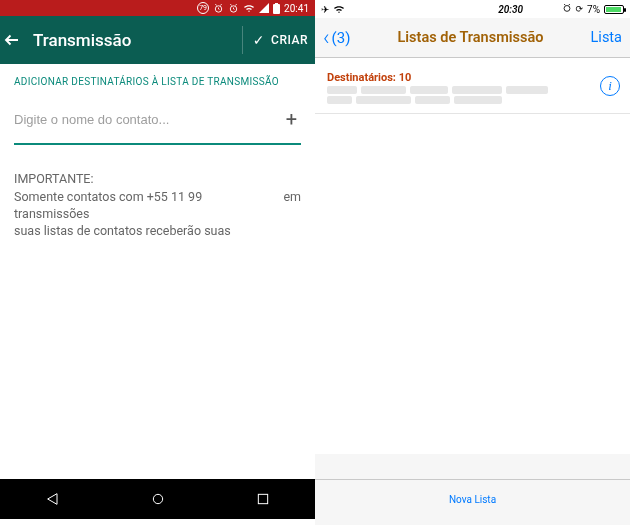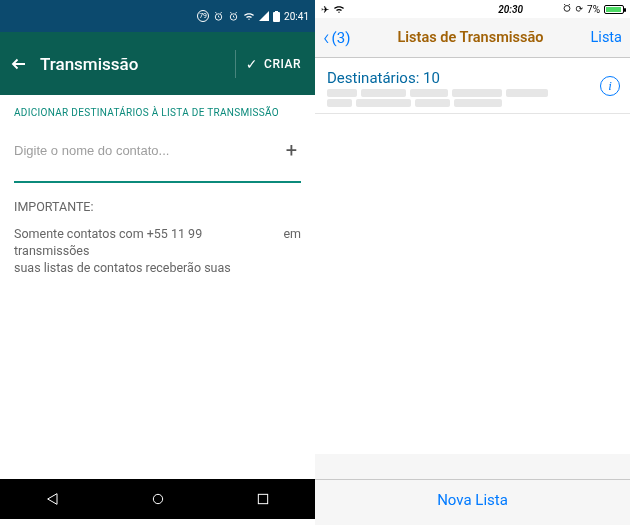--- a/index.html
+++ b/index.html
@@ -10,67 +10,67 @@
     font-family: -apple-system, Roboto, "Helvetica Neue", Arial, sans-serif;
     overflow: hidden;
     background: #fff;
   }
   .panel { height: 525px; position: relative; }
   .left { width: 315px; background: #fff; }
   .right { width: 315px; background: #f6f6f6; }
 
   
   .and-statusbar {
-    height: 32px;
-    background: #0c4a6e;
+    height: 16px;
+    background: #b91c1c;
     color: #fff;
     display: flex;
     justify-content: flex-end;
     align-items: center;
     font-size: 10px;
     padding: 0 6px;
     gap: 4px;
   }
   .and-statusbar span { display: inline-flex; align-items: center; }
   .and-appbar {
-    height: 63px;
+    height: 48px;
     background: #0b5d52;
     color: #fff;
     display: flex;
     align-items: center;
-    padding: 0 8px;
+    padding: 0 1px;
   }
   .and-back { width: 22px; display: flex; justify-content: center; font-size: 20px; }
   .and-title { flex: 1; font-size: 17px; font-weight: 500; padding-left: 10px; }
   .and-divider { width: 1px; height: 28px; background: rgba(255,255,255,0.25); margin: 0 4px; }
   .and-action { display: flex; align-items: center; gap: 6px; font-size: 12px; font-weight: 500; padding: 0 6px; letter-spacing: 0.5px; }
   .and-check { font-size: 14px; }
 
   .and-body { padding: 12px 14px 0 14px; color: #666; font-size: 12px; }
   .section-label { font-size: 10px; color: #0b8a7b; letter-spacing: 0.3px; margin-bottom: 20px; text-transform: uppercase; }
   .input-row {
     display: flex;
     align-items: center;
     border-bottom: 2px solid #0b8a7b;
-    padding-bottom: 19px;
-    margin-bottom: 16px;
+    padding-bottom: 12px;
+    margin-bottom: 26px;
   }
   .contact-input {
     flex: 1;
     border: none;
     font-size: 13px;
     color: #333;
     outline: none;
     background: transparent;
   }
   .contact-input::placeholder { color: #9e9e9e; }
   .plus-btn { font-size: 20px; color: #555; font-weight: 400; padding: 0 4px; }
 
   .important-block { font-size: 12.5px; color: #666; line-height: 1.35; }
-  .important-block .hdr { margin-bottom: 10px; }
+  .important-block .hdr { margin-bottom: 1px; }
   .important-block .em { float: right; text-align: right; }
 
   .and-navbar {
     position: absolute;
     bottom: 6px;
     left: 0;
     width: 100%;
     height: 40px;
     background: #000;
     display: flex;
@@ -112,21 +112,21 @@
   .recip-row {
     height: 56px;
     padding: 8px 12px 4px 12px;
     border-bottom: 1px solid #e4e4e4;
     display:flex;
     flex-direction:column;
     justify-content:center;
     position:relative;
     background:#fff;
   }
-  .recip-label { font-size: 15px; font-weight:400; color:#0369a1; }
+  .recip-label { font-size: 11px; font-weight:700; color:#c2410c; }
   .recip-sub { display:flex; gap:4px; margin-top:2px; }
   .blur-strip {
     height: 8px;
     background: #e6e6e6;
     border-radius: 2px;
   }
   .info-btn {
     position:absolute; right:10px; top:50%; transform:translateY(-50%);
     width:20px; height:20px; border:1.5px solid #007aff; border-radius:50%;
     color:#007aff; font-family: Georgia, serif; font-style:italic;
@@ -137,21 +137,21 @@
   .ios-toolbar {
     position:absolute;
     bottom:6px; left:0; width:100%;
     height:40px;
     background:#f6f6f6;
     border-top:1px solid #c9c9c9;
     display:flex;
     align-items:center;
     justify-content:center;
   }
-  .ios-new { color:#007aff; font-size:15px; }
+  .ios-new { color:#007aff; font-size:10px; }
 
   .battery {
     display:inline-block; width:20px; height:9px;
     border:1px solid #000; border-radius:2px; position:relative;
   }
   .battery::after { content:""; position:absolute; right:-3px; top:2px; width:2px; height:4px; background:#000; border-radius:1px; }
   .battery .fill { position:absolute; left:1px; top:1px; bottom:1px; background:#4cd964; }
 </style>
 </head>
 <body>

